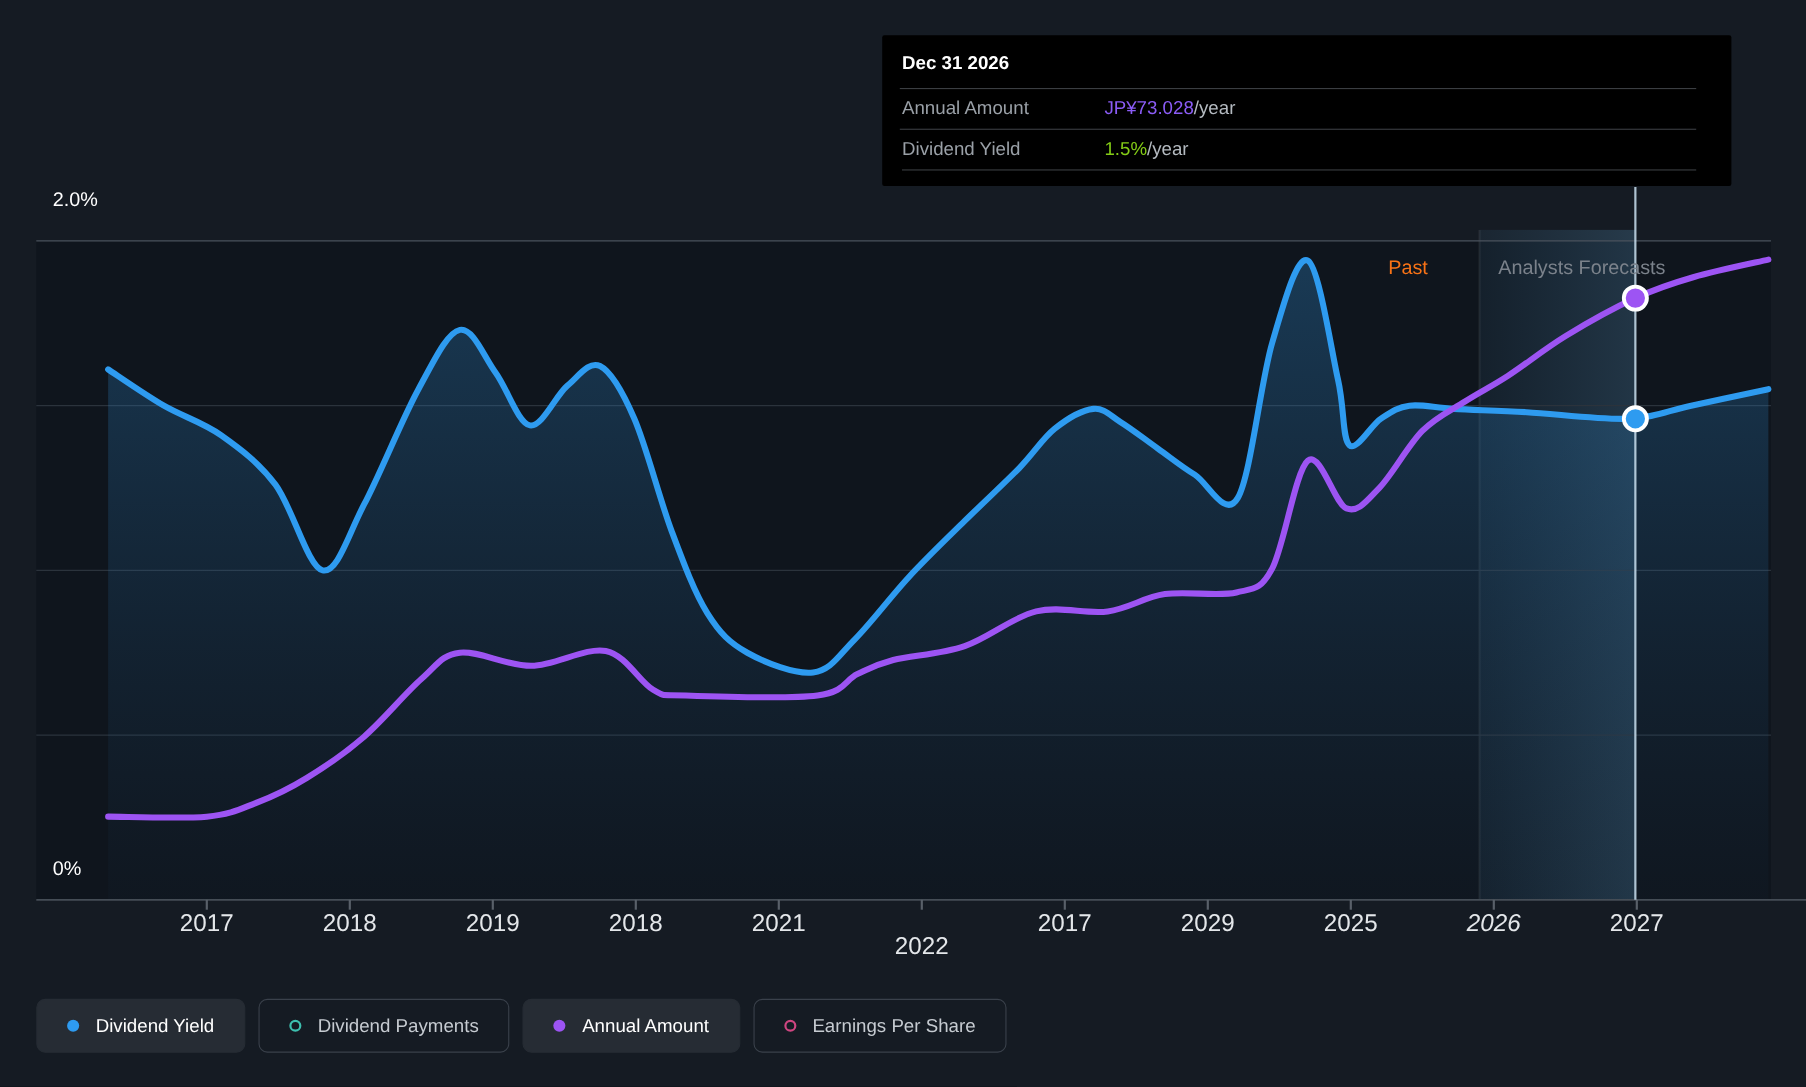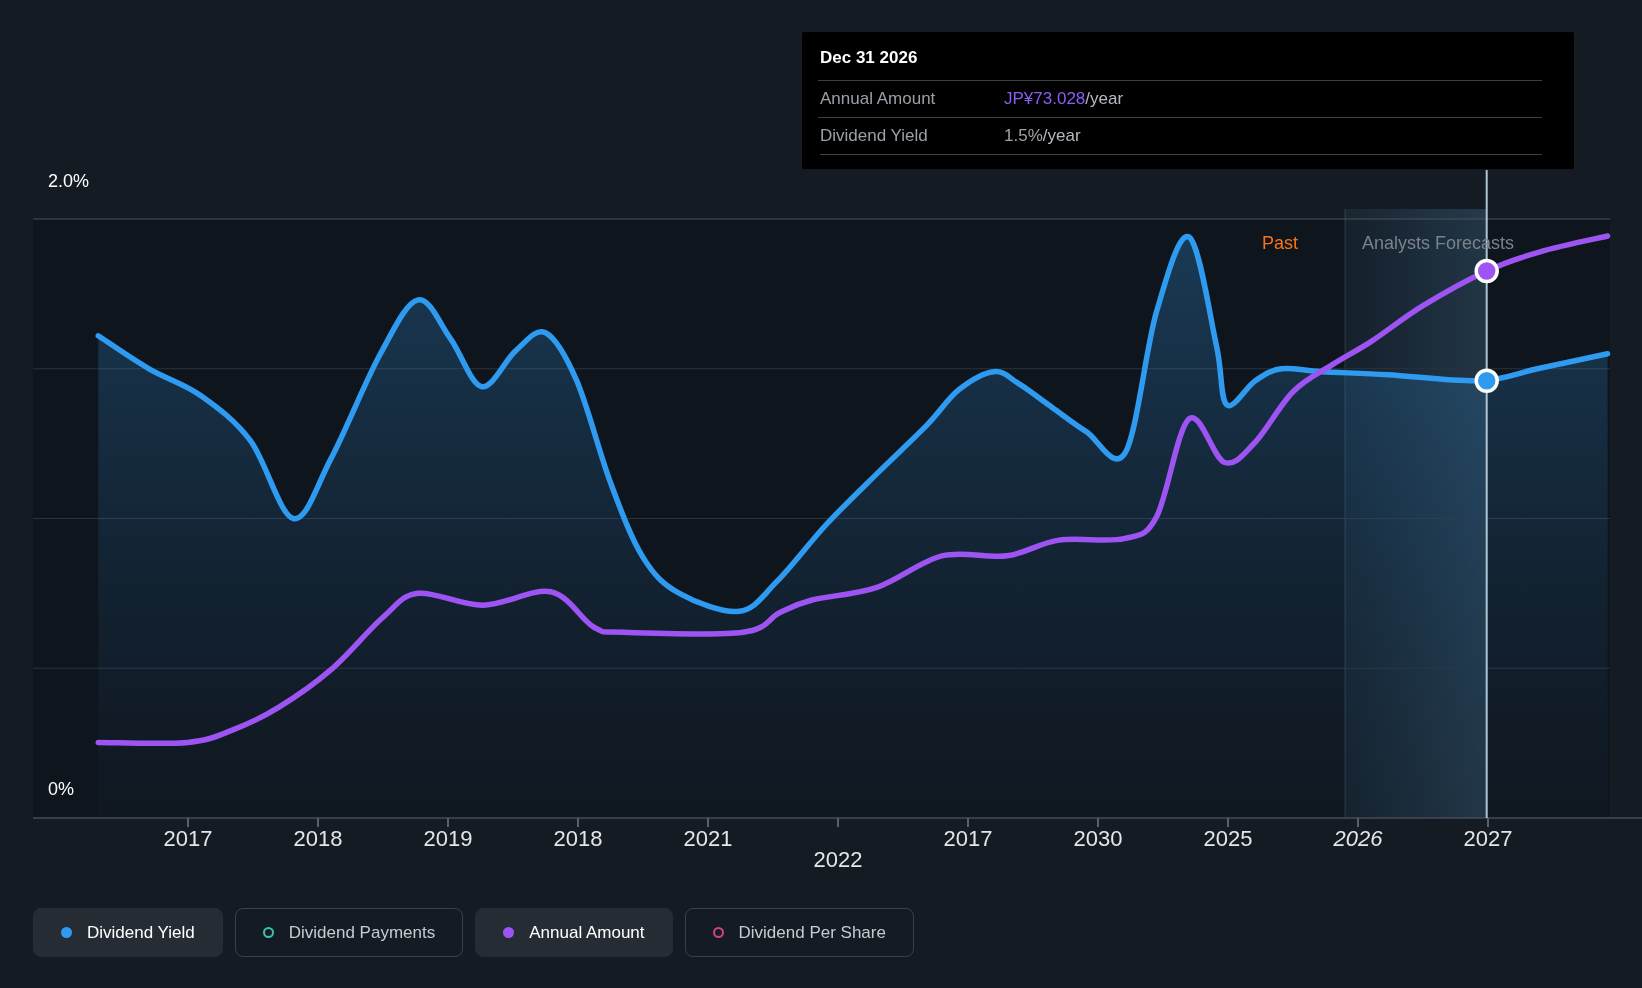--- a/index.html
+++ b/index.html
@@ -81,51 +81,51 @@
   <div class="zone-label forecast">Analysts Forecasts</div>
 
   <div id="xlabels">
       <span class="xlabel" style="left: 148px;">2017</span>
       <span class="xlabel" style="left: 278px;">2018</span>
       <span class="xlabel" style="left: 408px;">2019</span>
       <span class="xlabel" style="left: 538px;">2018</span>
       <span class="xlabel" style="left: 668px;">2021</span>
       <span class="xlabel" style="left: 798px; margin-top: 21px;">2022</span>
       <span class="xlabel" style="left: 928px;">2017</span>
-      <span class="xlabel" style="left: 1058px;">2030</span>
+      <span class="xlabel" style="left: 1058px;">2029</span>
       <span class="xlabel" style="left: 1188px;">2025</span>
       <span class="xlabel" style="left: 1318px; font-style: italic;">2026</span>
       <span class="xlabel" style="left: 1448px;">2027</span>
     </div>
 
   <div class="tooltip">
     <div class="tt-title">Dec 31 2026</div>
     <div class="tt-row">
       <span class="tt-label">Annual Amount</span>
       <span><span class="tt-value" id="ttv0" style="color: #8b5cf6;">JP¥73.028</span><span class="tt-suffix">/year</span></span>
     </div>
     <div class="tt-row">
       <span class="tt-label">Dividend Yield</span>
-      <span><span class="tt-value" id="ttv1" style="color: #a3a3a3;">1.5%</span><span class="tt-suffix">/year</span></span>
+      <span><span class="tt-value" id="ttv1" style="color: #84cc16;">1.5%</span><span class="tt-suffix">/year</span></span>
     </div>
     <div class="tt-bottomline"></div>
   </div>
 
   <div class="legend">
     <div class="legend-btn active">
       <span class="dot" style="background: rgb(46, 155, 240);"></span>
       <span>Dividend Yield</span>
     </div>
     <div class="legend-btn">
       <span class="dot" style="border: 2.5px solid rgb(61, 191, 174); background: transparent;"></span>
       <span>Dividend Payments</span>
     </div>
     <div class="legend-btn active">
       <span class="dot" style="background: rgb(157, 84, 243);"></span>
       <span>Annual Amount</span>
     </div>
     <div class="legend-btn">
       <span class="dot" style="border: 2.5px solid rgb(206, 69, 128); background: transparent;"></span>
-      <span>Dividend Per Share</span>
+      <span>Earnings Per Share</span>
     </div>
   </div>
 
 </div>
 
 </body></html>

